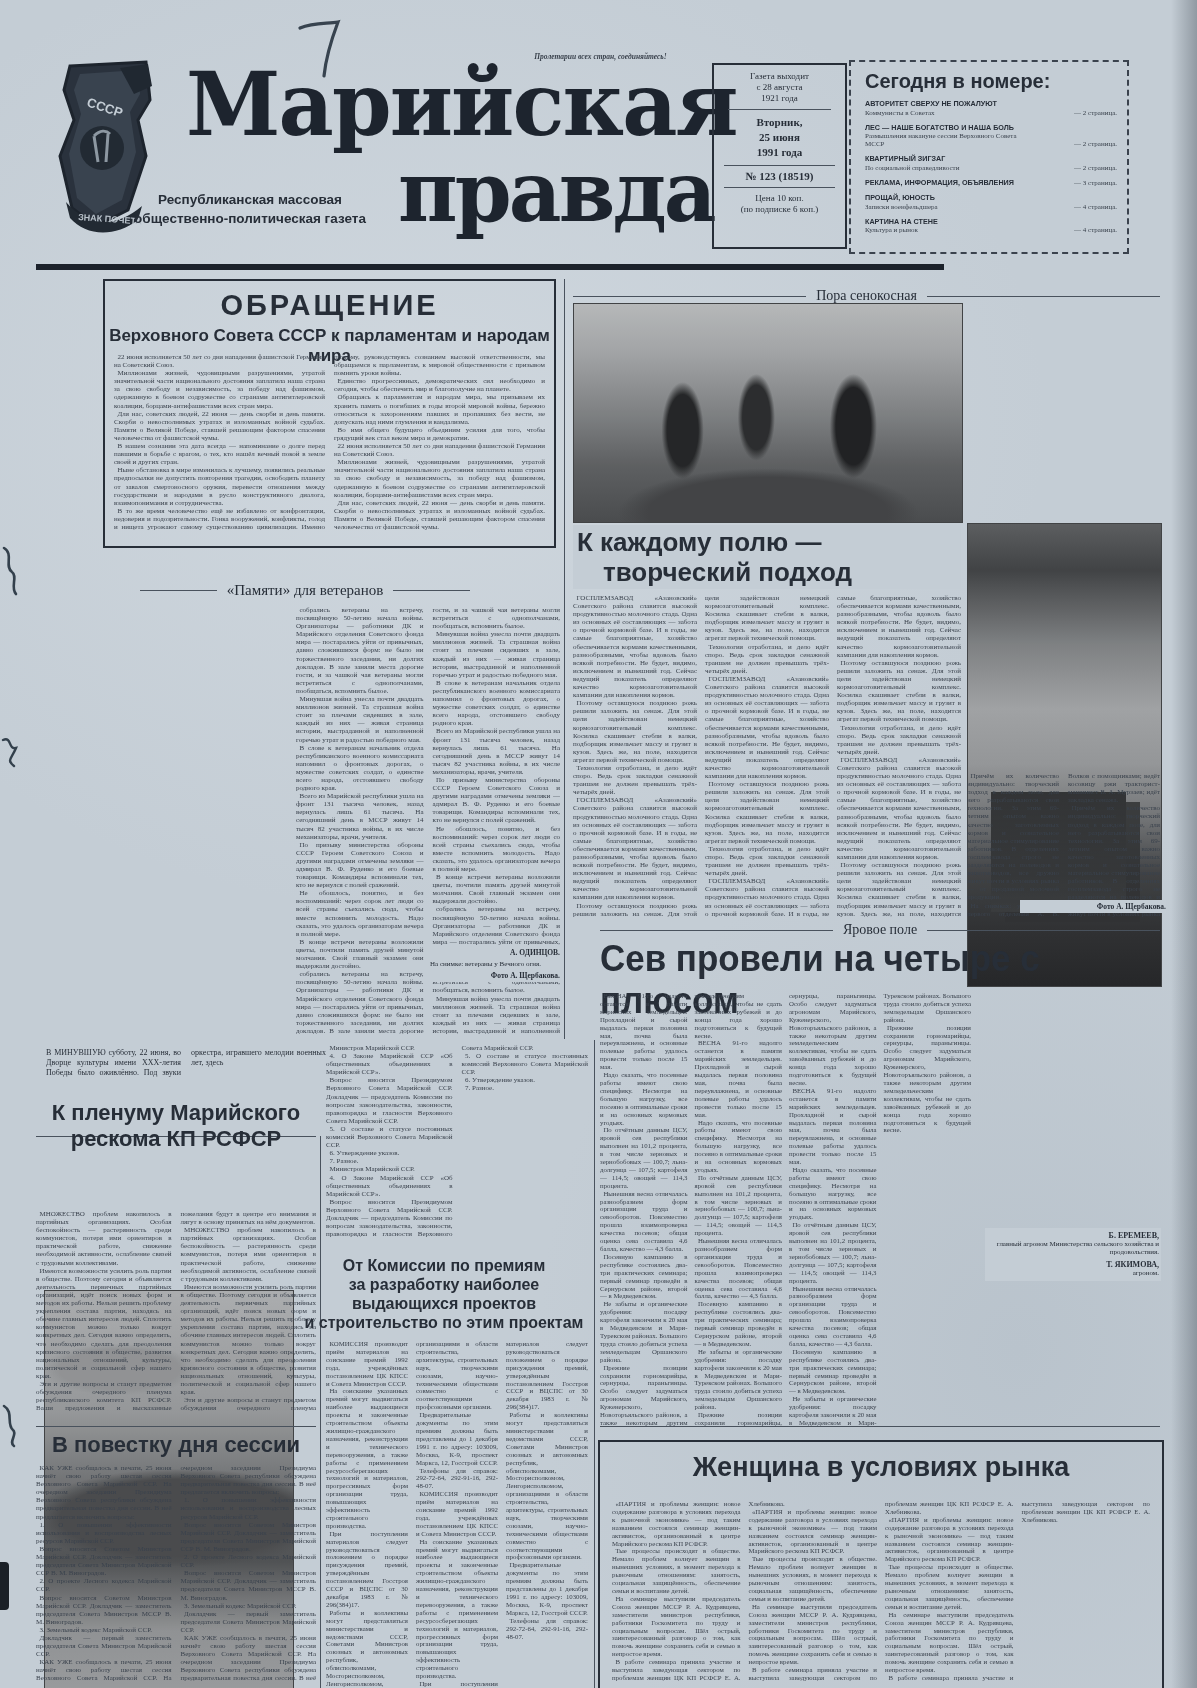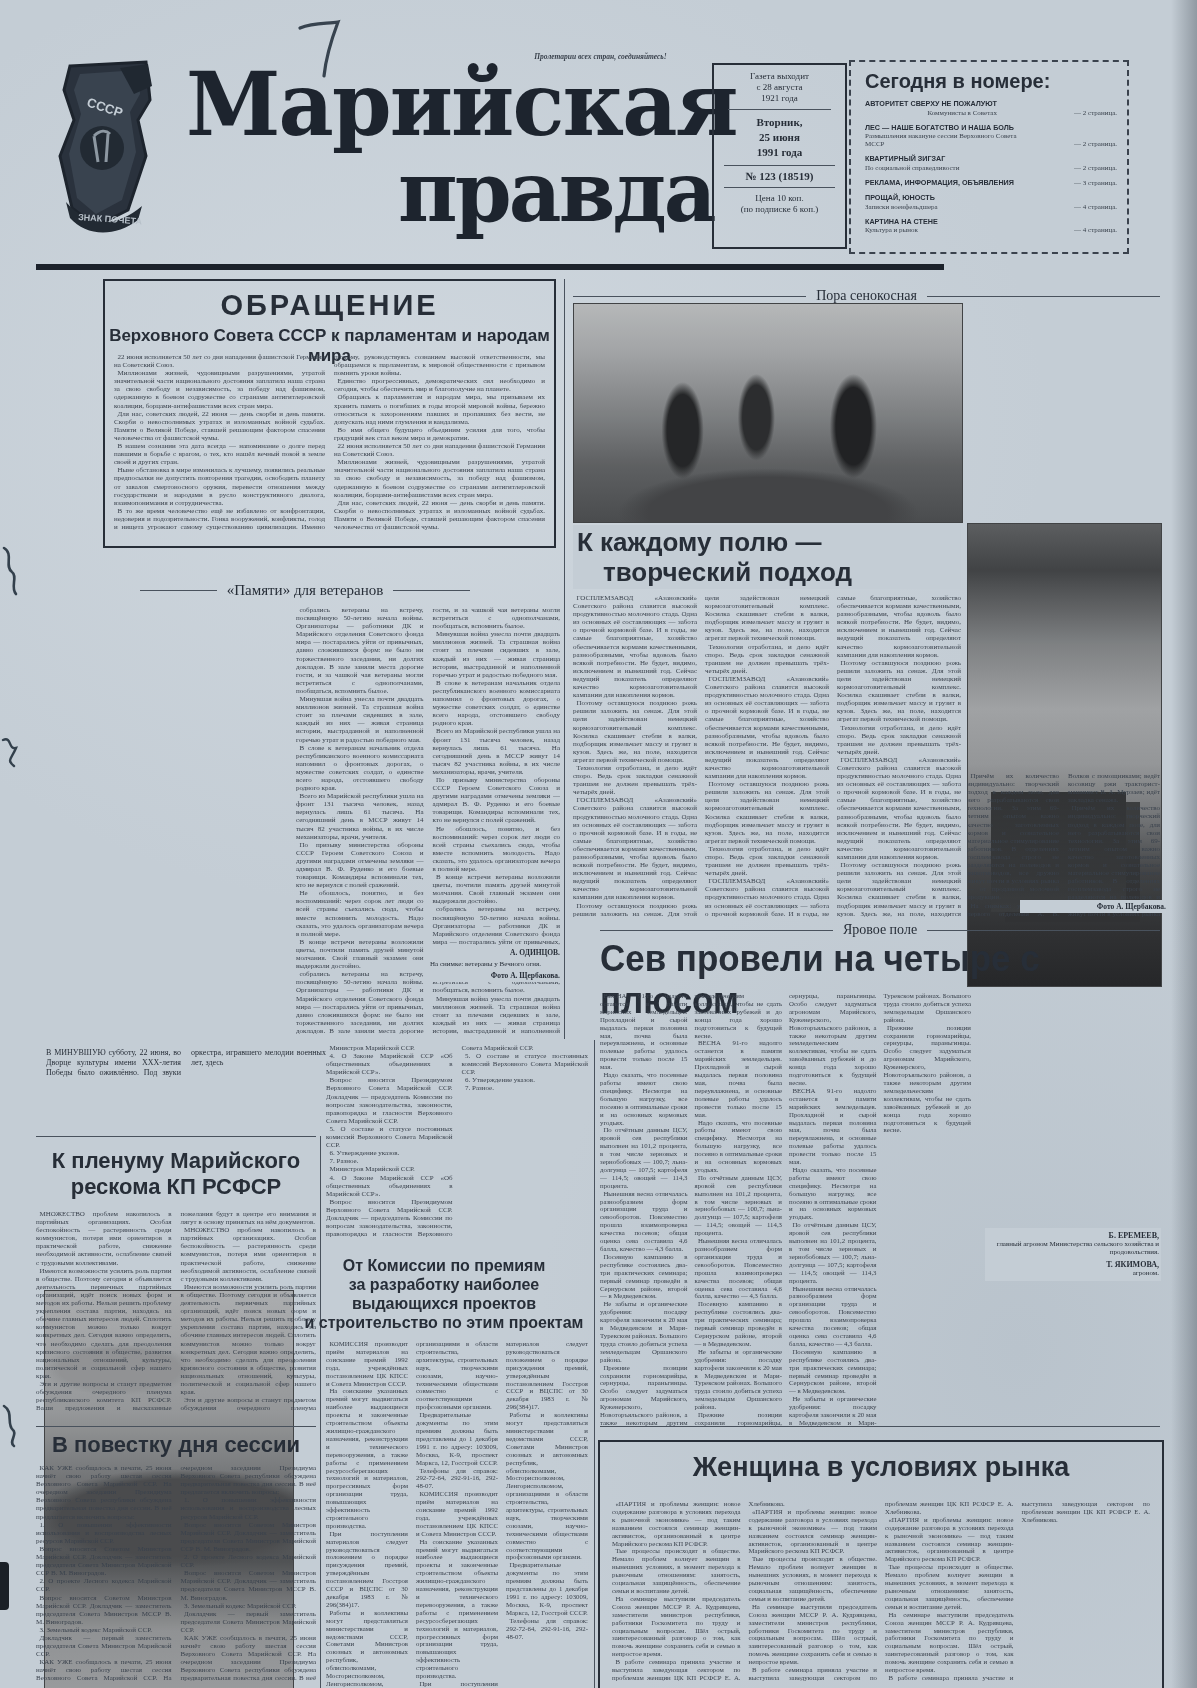--- a/index.html
+++ b/index.html
@@ -93,20 +93,24 @@
     <path d="M70,8 L98,4 L102,26 L84,34 Z" fill="#202831"></path>
     <text x="36" y="46" font-size="13" font-weight="bold" fill="#c4cdd5" transform="rotate(18 36 46)">СССР</text>
     <circle cx="52" cy="88" r="22" fill="#222a33"></circle>
     <path d="M44,76 L48,102 M58,74 L56,102 M44,76 C50,70 56,70 60,74" stroke="#8d98a2" stroke-width="3" fill="none"></path>
     <path d="M16,142 C38,168 66,168 92,146 L88,160 C64,178 36,176 20,158 Z" fill="#222a33"></path>
     <text x="28" y="160" font-size="9" font-weight="bold" fill="#b8c1ca" transform="rotate(4 28 160)">ЗНАК ПОЧЕТА</text>
   </svg>
 
   <div class="abs masthead-title" style="left:186px;top:58px;font-size:88px;line-height:92px;">Марийская</div>
   <div class="abs masthead-title rt" style="left:398px;top:146px;width:312px;font-size:84px;line-height:92px;letter-spacing:-3px;">правда</div>
+  <div class="abs sans b ctr" style="left:64px;top:190px;width:372px;font-size:13.5px;line-height:19px;">
+    <div>Республиканская массовая</div>
+    <div>общественно-политическая газета</div>
+  </div>
 
   <div class="abs boxed ctr" style="left:712px;top:63px;width:123px;height:176px;padding:6px 4px 0;font-size:9px;line-height:11px;">
     <div>Газета выходит</div>
     <div>с 28 августа</div>
     <div>1921 года</div>
     <div style="height:1px;background:var(--rule);margin:5px 10px;"></div>
     <div class="b" style="font-size:11px;line-height:15px;">
       <div>Вторник,</div>
       <div>25 июня</div>
       <div>1991 года</div>
@@ -115,21 +119,21 @@
     <div class="b" style="font-size:11px;">№ 123 (18519)</div>
     <div style="height:1px;background:var(--rule);margin:5px 6px;"></div>
     <div>Цена 10 коп.</div>
     <div>(по подписке 6 коп.)</div>
   </div>
 
   <div class="abs dashbox" style="left:849px;top:60px;width:252px;height:182px;padding:8px 10px 0 14px;">
     <div class="sans b" style="font-size:20px;margin-bottom:7px;">Сегодня в номере:</div>
     <div id="today-items">
     <div class="today-item">
-      <div style="max-width:170px;text-align:right;">
+      <div style="max-width:170px;">
         <div class="sans b" style="font-size:7.2px;line-height:8.5px;">АВТОРИТЕТ СВЕРХУ НЕ ПОЖАЛУЮТ</div>
         <div style="font-size:7px;line-height:8px;color:var(--ink-soft);">Коммунисты в Советах</div>
       </div>
       <div style="font-size:7px;white-space:nowrap;color:var(--ink-soft);">— 2 страница.</div>
     </div>
 
     <div class="today-item">
       <div style="max-width:170px;">
         <div class="sans b" style="font-size:7.2px;line-height:8.5px;">ЛЕС — НАШЕ БОГАТСТВО И НАША БОЛЬ</div>
         <div style="font-size:7px;line-height:8px;color:var(--ink-soft);">Размышления накануне сессии Верховного Совета МССР</div>
@@ -307,21 +311,21 @@
  Не забыты и органические удобрения: посадку картофеля закончили к 20 мая в Медведевском и Мари-Турекском районах. Большого труда стоило добиться успеха земледельцам Оршанского района.
  Прежние позиции сохранили горномарийцы, сернурцы, параньгинцы. Особо следует задуматься агрономам Марийского, Куженерского, Новоторъяльского районов, а также некоторым другим земледельческим коллективам, чтобы не сдать завоёванных рубежей и до конца года хорошо подготовиться к будущей весне.</div>
   <div class="abs sig rt" style="left:985px;top:1228px;width:172px;padding:3px 2px;">
     <div class="b" style="font-size:8px;">Б. ЕРЕМЕЕВ,</div>
     <div class="small">главный агроном Министерства сельского хозяйства и продовольствия.</div>
     <div class="b" style="font-size:8px;margin-top:4px;">Т. ЯКИМОВА,</div>
     <div class="small">агроном.</div>
   </div>
 
   <div class="hline" style="left:36px;top:1136px;width:280px;"></div>
-  <div class="abs sans b ctr" style="left:36px;top:1148px;width:280px;font-size:22px;line-height:26px;">
+  <div class="abs sans b ctr" style="left:36px;top:1100px;width:280px;font-size:22px;line-height:26px;">
     <div>К пленуму Марийского</div>
     <div>рескома КП РСФСР</div>
   </div>
   <div class="abs col cols2" style="left:36px;top:1210px;width:280px;height:210px;"> МНОЖЕСТВО проблем накопилось в партийных организациях. Особая беспокойность — растерянность среди коммунистов, потеря ими ориентиров в практической работе, снижение необходимой активности, ослабление связей с трудовыми коллективами.
  Имеются возможности усилить роль партии в обществе. Поэтому сегодня и объявляется деятельность первичных партийных организаций, идёт поиск новых форм и методов их работы. Нельзя решить проблему укрепления состава партии, находясь на обочине главных интересов людей. Сплотить коммунистов можно только вокруг конкретных дел. Сегодня важно определить, что необходимо сделать для преодоления кризисного состояния в обществе, развития национальных отношений, культуры, политической и социальной сфер нашего края.
  Эти и другие вопросы и станут предметом обсуждения очередного пленума республиканского комитета КП РСФСР. Ваши предложения и высказанные пожелания будут в центре его внимания и лягут в основу принятых на нём документов.
  МНОЖЕСТВО проблем накопилось в партийных организациях. Особая беспокойность — растерянность среди коммунистов, потеря ими ориентиров в практической работе, снижение необходимой активности, ослабление связей с трудовыми коллективами.
  Имеются возможности усилить роль партии в обществе. Поэтому сегодня и объявляется деятельность первичных партийных организаций, идёт поиск новых форм и методов их работы. Нельзя решить проблему укрепления состава партии, находясь на обочине главных интересов людей. Сплотить коммунистов можно только вокруг конкретных дел. Сегодня важно определить, что необходимо сделать для преодоления кризисного состояния в обществе, развития национальных отношений, культуры, политической и социальной сфер нашего края.
  Эти и другие вопросы и станут предметом обсуждения очередного пленума республиканского комитета КП РСФСР. Ваши предложения и высказанные пожелания будут в центре его внимания и лягут в основу принятых на нём документов.</div>
   <div class="hline" style="left:36px;top:1426px;width:280px;"></div>

